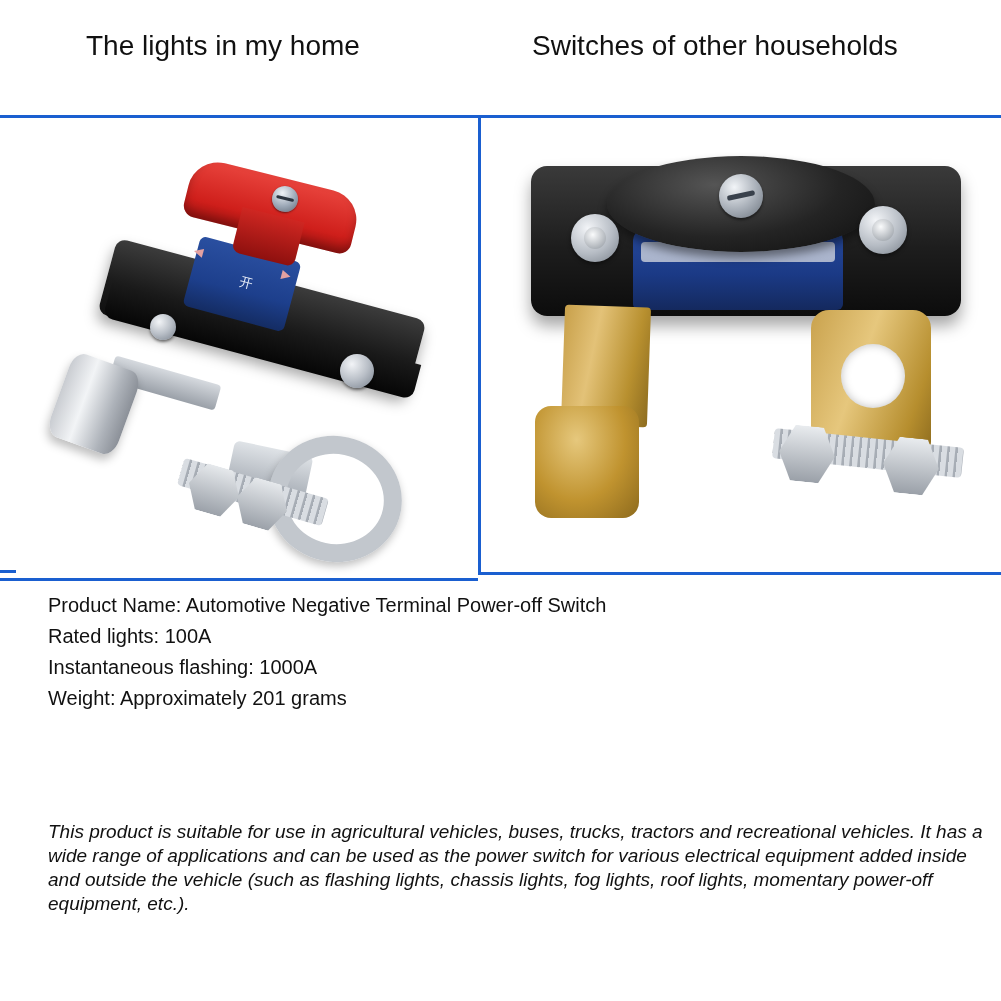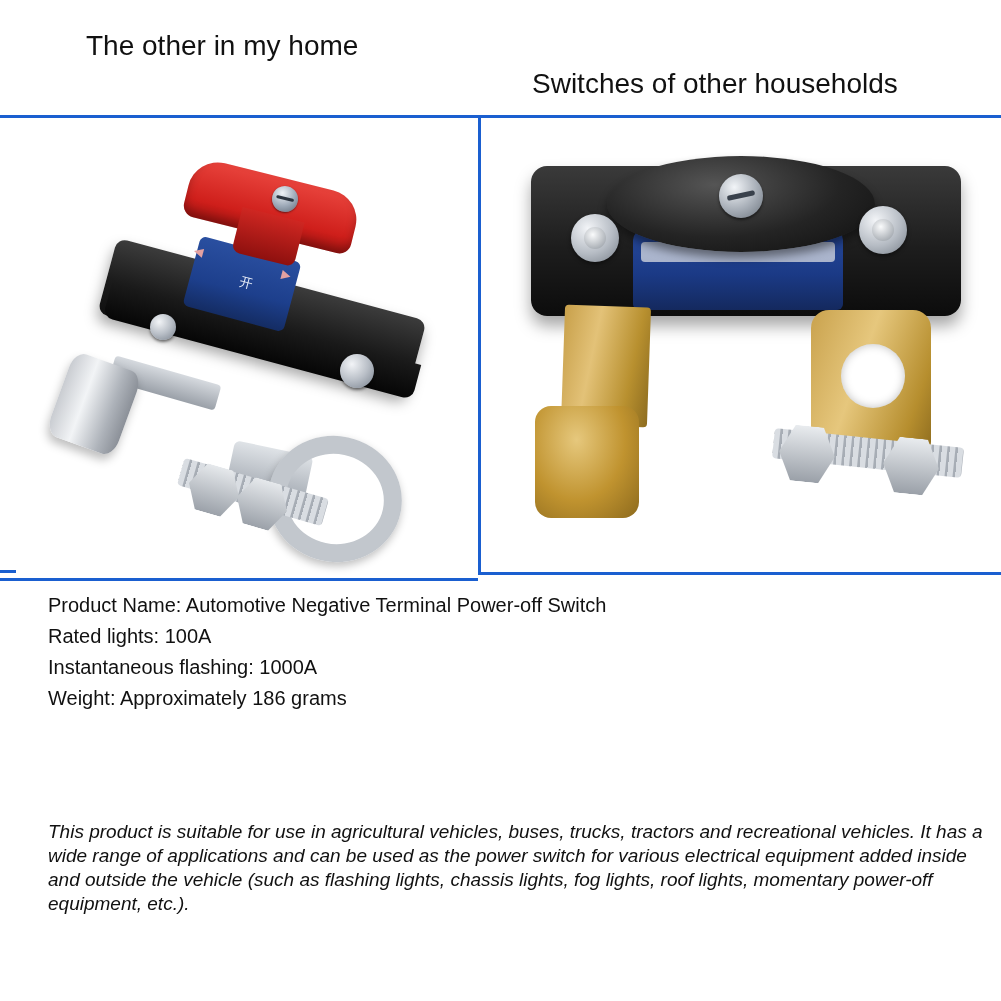--- a/index.html
+++ b/index.html
@@ -39,21 +39,20 @@
     letter-spacing: 0px;
     white-space: nowrap;
   }
   .heading-left {
     left: 86px;
     top: 0;
   }
   .heading-right {
     left: 532px;
     top: 0;
-    margin-top: 38px;
   }
 
   
   .photo-area {
     position: absolute;
     top: 115px;
     left: 0;
     width: 1001px;
     height: 460px;
   }
@@ -439,21 +438,21 @@
     color: #111111;
     font-style: italic;
   }
 </style>
 </head>
 <body>
 
 <div class="page">
 
   <div class="heading-row">
-    <div class="heading heading-left">The other in my home</div>
+    <div class="heading heading-left">The lights in my home</div>
     <div class="heading heading-right">Switches of other households</div>
   </div>
 
   <div class="photo-area">
 
     <div class="panel panel-left">
       <div class="switch-a">
         <div class="a-base"></div>
         <div class="a-base-side"></div>
         <div class="a-rotor"></div>
@@ -497,18 +496,18 @@
     </div>
 
   </div>
 
   <div class="left-tick"></div>
 
   <div class="spec-block">
     <div class="spec-line">Product Name: Automotive Negative Terminal Power-off Switch</div>
     <div class="spec-line">Rated lights: 100A</div>
     <div class="spec-line">Instantaneous flashing: 1000A</div>
-    <div class="spec-line">Weight: Approximately 186 grams</div>
+    <div class="spec-line">Weight: Approximately 201 grams</div>
   </div>
 
   <div class="desc-block">This product is suitable for use in agricultural vehicles, buses, trucks, tractors and recreational vehicles. It has a wide range of applications and can be used as the power switch for various electrical equipment added inside and outside the vehicle (such as flashing lights, chassis lights, fog lights, roof lights, momentary power-off equipment, etc.).</div>
 
 </div>
 
 </body></html>

